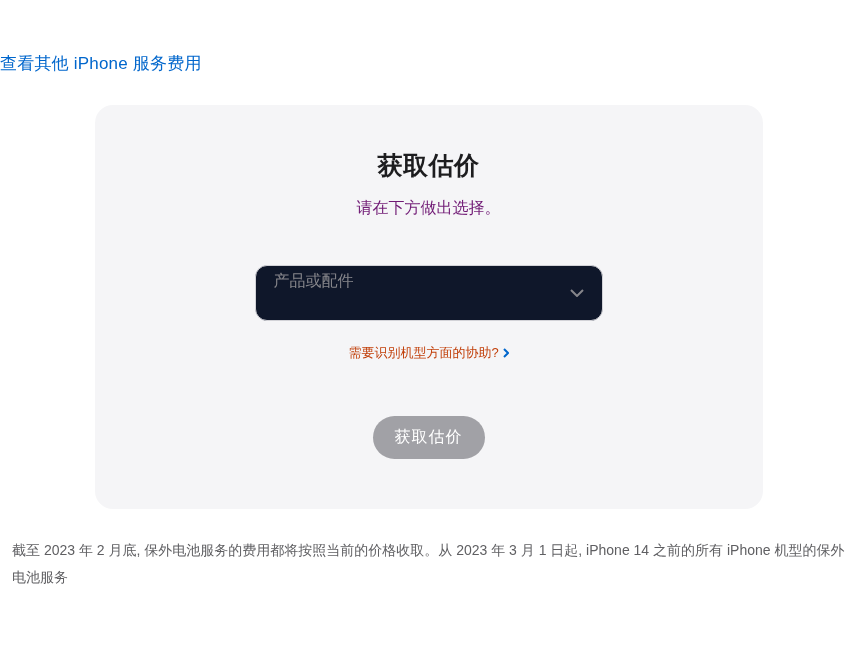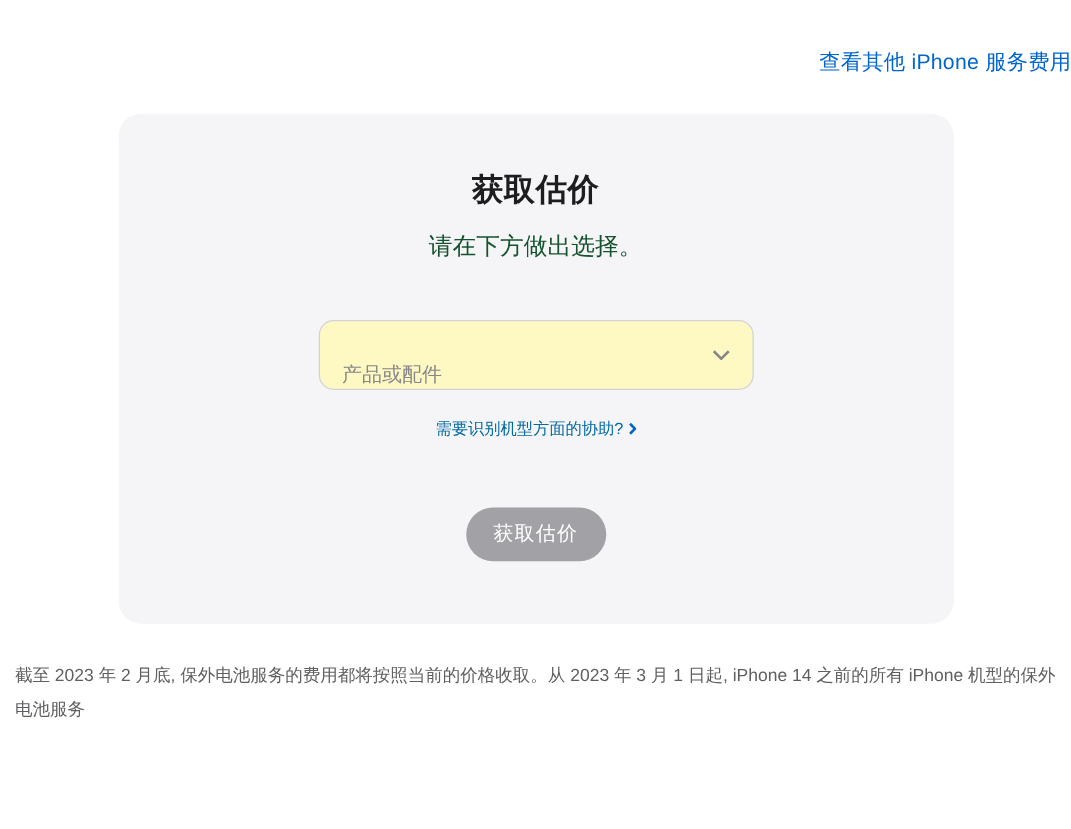--- a/index.html
+++ b/index.html
@@ -8,22 +8,22 @@
       box-sizing: border-box;
     }
     body {
       font-family: -apple-system, BlinkMacSystemFont, "SF Pro Text", "Helvetica Neue", Arial, sans-serif;
       background: #ffffff;
       width: 857px;
       height: 663px;
       position: relative;
     }
     .top-link {
-      text-align: right;
-      padding-top: 38px;
+      text-align: left;
+      padding-top: 52px;
       padding-bottom: 30px;
     }
     .top-link a {
       color: #0066cc;
       text-decoration: none;
       font-size: 17px;
       letter-spacing: 0.2px;
     }
     .card {
       background: #f5f5f7;
@@ -35,40 +35,40 @@
     .card-title {
       text-align: center;
       font-size: 25px;
       font-weight: 600;
       color: #1d1d1f;
       letter-spacing: 0.5px;
       margin-bottom: 16px;
     }
     .card-subtitle {
       text-align: center;
-      font-size: 19px;
-      color: #14532d;
+      font-size: 16px;
+      color: #701a75;
       margin-bottom: 46px;
     }
     .select-wrap {
       width: 348px;
       margin: 0 auto 22px;
       position: relative;
     }
     .select-box {
       width: 100%;
       height: 56px;
-      background: #fef9c3;
+      background: #0f172a;
       border: 1px solid #d2d2d7;
       border-radius: 12px;
       padding: 5px 44px 0 18px;
       font-size: 16px;
       color: #86868b;
       display: flex;
-      align-items: flex-end;
+      align-items: flex-start;
       cursor: pointer;
       position: relative;
     }
     .chevron {
       position: absolute;
       right: 18px;
       top: 50%;
       transform: translateY(-50%);
       width: 14px;
       height: 14px;
@@ -83,21 +83,21 @@
       stroke: #86868b;
       fill: none;
       stroke-width: 2;
     }
     .help-link {
       text-align: center;
       margin-top: 20px;
       margin-bottom: 54px;
     }
     .help-link a {
-      color: #0369a1;
+      color: #c2410c;
       text-decoration: none;
       font-size: 13px;
       display: inline-flex;
       align-items: center;
     }
     .help-link .chev-right {
       margin-left: 4px;
       display: inline-flex;
     }
     .help-link .chev-right svg {

